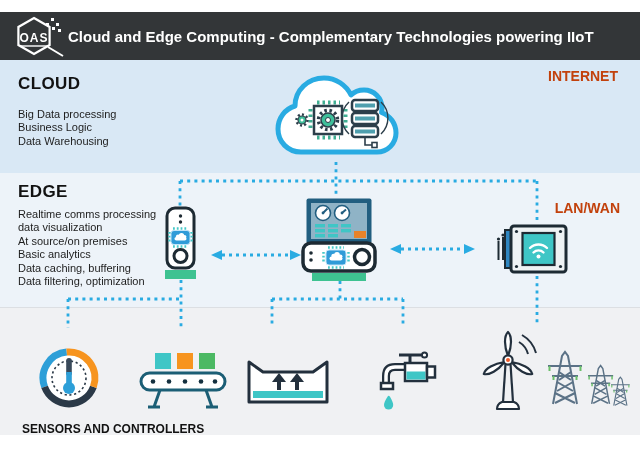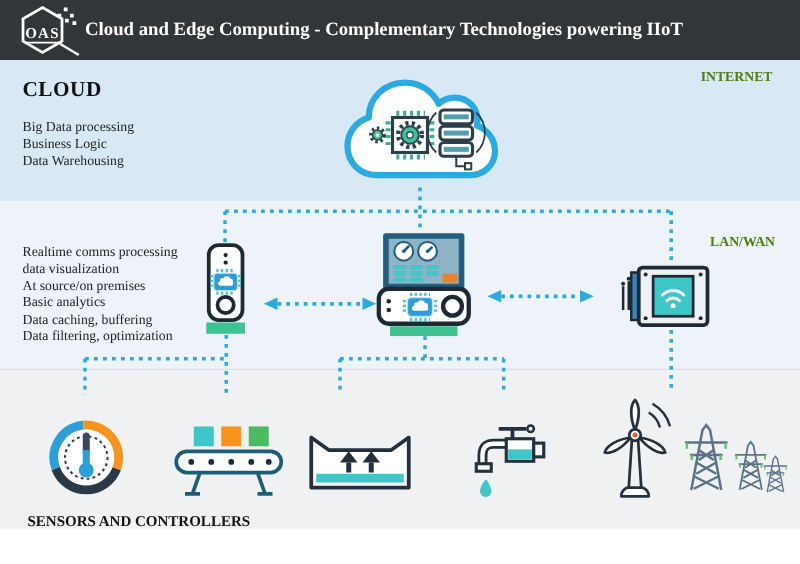--- a/index.html
+++ b/index.html
@@ -1,32 +1,32 @@
 <!DOCTYPE html>
 <html style="--header-bg: #333638; --cloud-band-bg: #d9e8f5; --edge-band-bg: #edf3f9; --sensors-band-bg: #f0f1f3; --connector-blue: #29abe2; --accent-green: #3ec291; --accent-teal: #3fc6c6; --accent-orange: #f7941e; --accent-blue: #2d9fd8; --dark-outline: #1d2a33;"><head>
 <meta charset="utf-8">
 <style>
   html,body { margin:0; padding:0; background:#fff; }
   .stage { position:relative; width:640px; height:423px; overflow:hidden;
-           font-family:Liberation Serif, serif; background:#fff; }
+           font-family:Liberation Sans, sans-serif; background:#fff;margin-top:12px; }
   .band { position:absolute; left:0; right:0; }
   .header-band  { top:0;    height:48px;  background:var(--header-bg,#333638); }
   .cloud-band   { top:48px; height:113px; background:var(--cloud-band-bg,#d9e8f5); }
   .edge-band    { top:161px;height:134px; background:var(--edge-band-bg,#edf3f9); }
   .sensors-band { top:295px;height:156px; background:var(--sensors-band-bg,#f0f1f3);
                   border-top:1px solid #dcdfe3; }
   .header-title { position:absolute; left:68px; top:0; height:48px; display:flex;
                   align-items:center; color:#fff; font-weight:700; font-size:15px; z-index:3; }
   .logo { position:absolute; left:10px; top:3px; width:54px; height:42px; z-index:3; }
   .logo-text { position:absolute; left:0; top:16px; width:48px; text-align:center;
                color:#fff; font-weight:700; font-size:12px; letter-spacing:1px; }
   .band-title { position:absolute; font-weight:800; font-size:17px; color:#121212;
                 letter-spacing:.4px; z-index:2; }
   .bullets { position:absolute; font-size:11px; line-height:13.4px; color:#1d1d1d; z-index:2; }
-  .right-label { position:absolute; font-weight:800; font-size:11px; color:#4d7c0f; z-index:2; }
+  .right-label { position:absolute; font-weight:800; font-size:14px; color:#c2410c; z-index:2; }
   .sensors-title { position:absolute; left:22px; top:410px; font-weight:800; font-size:12px;
                    color:#121212; z-index:2; }
   .icon { position:absolute; z-index:2; }
   .overlay { position:absolute; inset:0; z-index:1; pointer-events:none; }
   .conn { fill:none; stroke:var(--connector-blue,#29abe2); stroke-width:2.8; stroke-dasharray:3 4.2; }
   .arrowline { fill:none; stroke:var(--connector-blue,#29abe2); stroke-width:3; stroke-dasharray:3 4; }
   .connfill { fill:var(--connector-blue,#29abe2); }
 </style>
 </head>
 <body>
@@ -91,20 +91,21 @@
         <rect x="93" y="35.5" width="20" height="4" fill="#4f9fae"></rect>
         <rect x="93" y="48.5" width="20" height="4" fill="#4f9fae"></rect>
         <rect x="93" y="61.5" width="20" height="4" fill="#4f9fae"></rect>
         <path d="M103 69 V77 H110" fill="none" stroke="#2c3e4a" stroke-width="1.6"></path>
         <rect x="110" y="74.5" width="5" height="5" fill="#fff" stroke="#2c3e4a" stroke-width="1.6"></rect>
       </g>
     </svg>
   </div>
 
   <div class="band edge-band"></div>
+  <div class="band-title" style="left:18px;top:170px;">EDGE</div>
   <div class="bullets" style="left:18px;top:196px;">
     <div>Realtime comms processing</div>
     <div>data visualization</div>
     <div>At source/on premises</div>
     <div>Basic analytics</div>
     <div>Data caching, buffering</div>
     <div>Data filtering, optimization</div>
   </div>
   <div class="right-label" style="right:20px;top:188px;">LAN/WAN</div>
 

